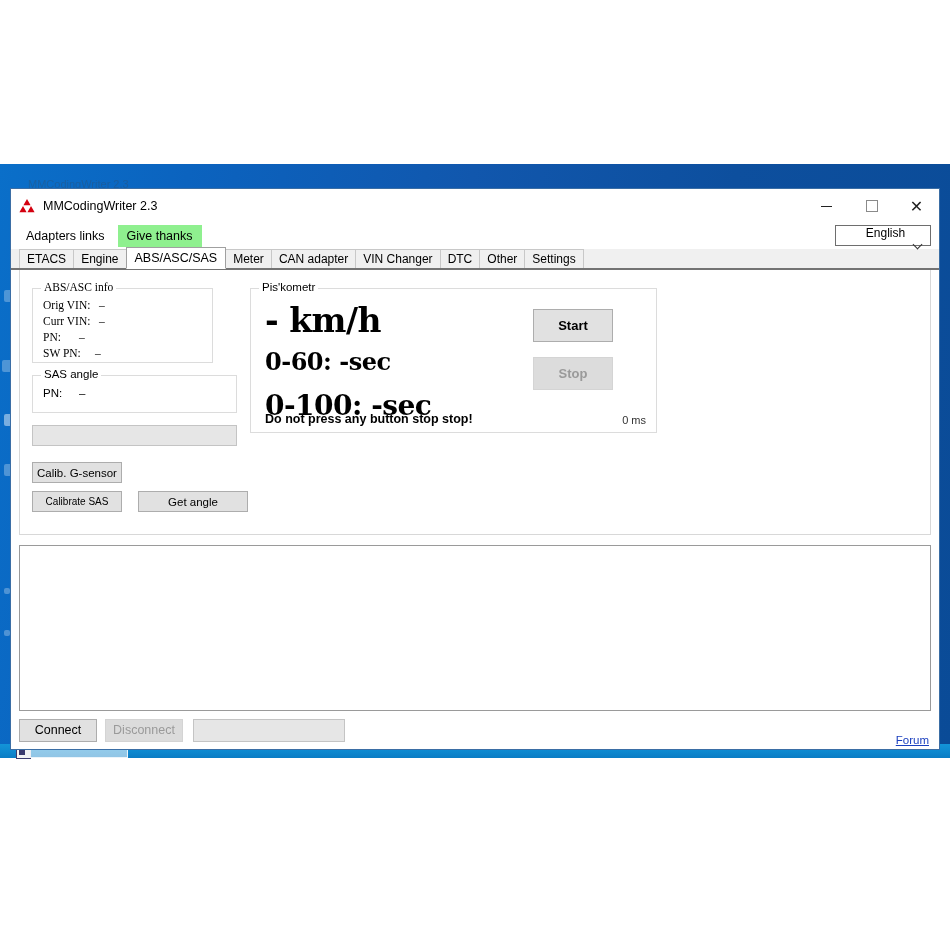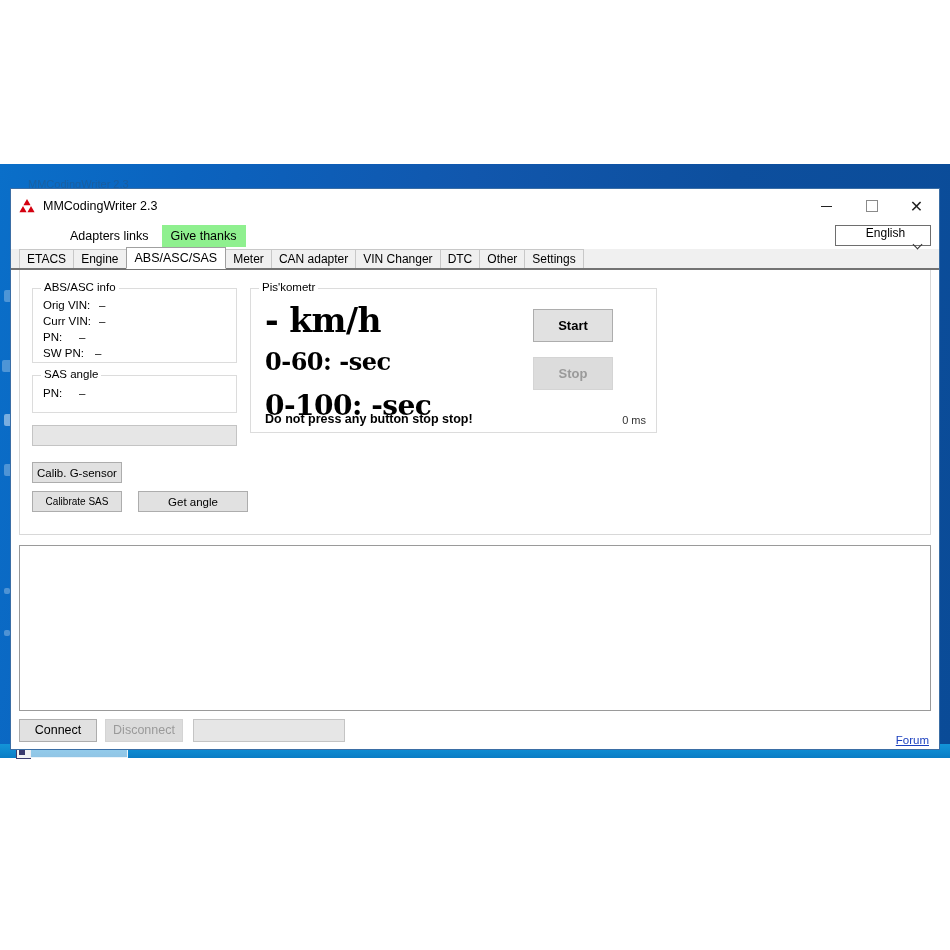--- a/index.html
+++ b/index.html
@@ -146,21 +146,20 @@
     background: #ffffff;
     flex: 0 0 auto;
     position: relative;
     padding-left: 8px;
   }
   .menu-item {
     font-size: 12.5px;
     color: #000;
     padding: 3px 7px;
     cursor: default;
-    margin-left: 44px;
   }
   .menu-item.thanks {
     background: #8ff08f;
     margin-left: 6px;
     padding: 4px 9px;
   }
   .lang-select {
     position: absolute;
     right: 8px;
     top: 2px;
@@ -250,21 +249,21 @@
     position: absolute;
     top: -8px;
     left: 8px;
     background: #ffffff;
     padding: 0 3px;
     font-size: 11.5px;
     color: #000;
     white-space: nowrap;
   }
 
-  #gb-absasc { left: 12px; top: 18px; width: 205px; height: 75px; }
+  #gb-absasc { left: 12px; top: 18px; width: 181px; height: 75px; font-family: Liberation Serif, serif; }
   #gb-sas    { left: 12px; top: 105px; width: 205px; height: 38px; }
   #gb-pisk   { left: 230px; top: 18px; width: 407px; height: 145px; }
 
   .info-line {
     position: absolute;
     font-size: 11.5px;
     color: #000;
     white-space: nowrap;
   }
   .info-label { display:inline-block; }

